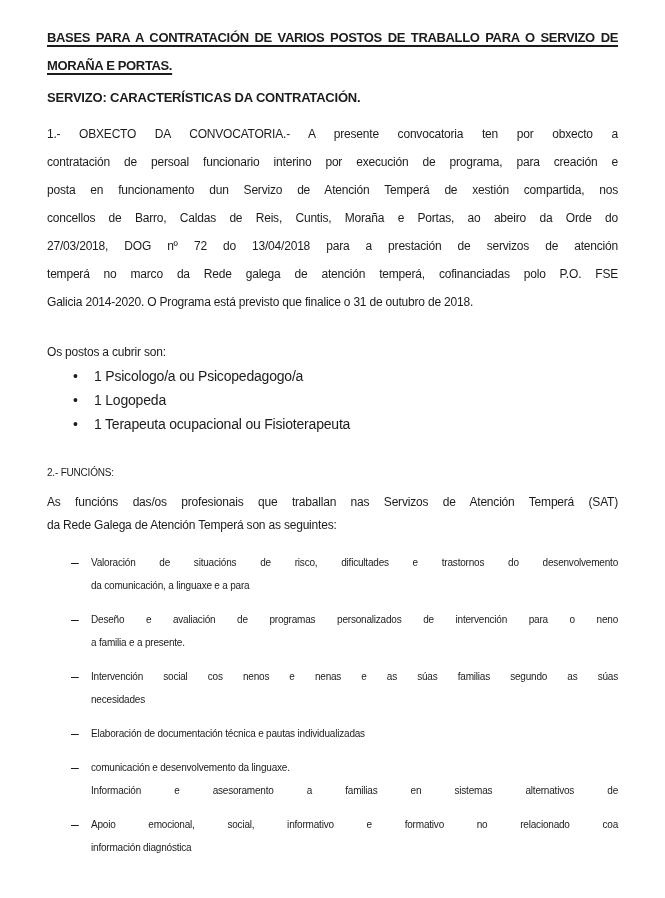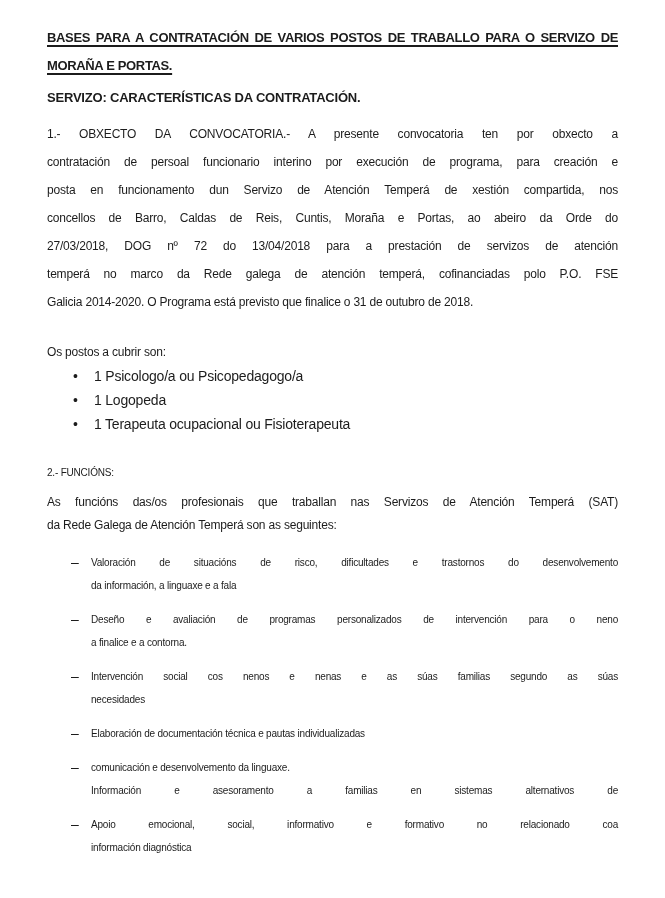--- a/index.html
+++ b/index.html
@@ -99,26 +99,26 @@
 
   <div class="intro2">
     <div class="i-line jfull">As funcións das/os profesionais que traballan nas Servizos de  Atención Temperá (SAT)</div>
     <div class="i-line">da Rede Galega de Atención Temperá son as seguintes:</div>
   </div>
 
   <ul class="dlist">
     <li>
       <span class="dmark">–</span>
       <div class="d-line jfull">Valoración de situacións de risco, dificultades e trastornos  do desenvolvemento</div>
-      <div class="d-line">da información, a linguaxe e a fala</div>
+      <div class="d-line">da comunicación, a linguaxe e a para</div>
     </li>
     <li>
       <span class="dmark">–</span>
       <div class="d-line jfull">Deseño e avaliación de programas personalizados de intervención para o neno</div>
-      <div class="d-line">a finalice e a contorna.</div>
+      <div class="d-line">a familia e a presente.</div>
     </li>
     <li>
       <span class="dmark">–</span>
       <div class="d-line jfull">Intervención social cos nenos e nenas e as súas familias segundo as súas</div>
       <div class="d-line">necesidades</div>
     </li>
     <li>
       <span class="dmark">–</span>
       <div class="d-line">Elaboración de documentación técnica e pautas individualizadas</div>
     </li>

